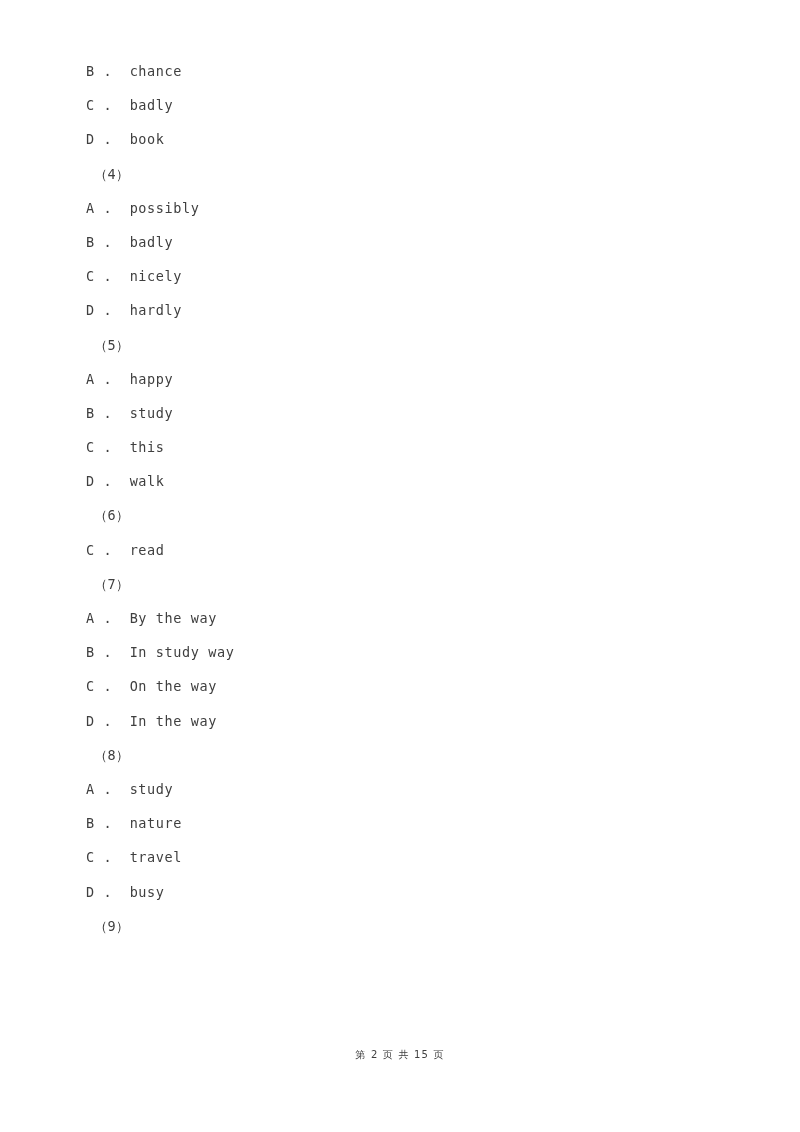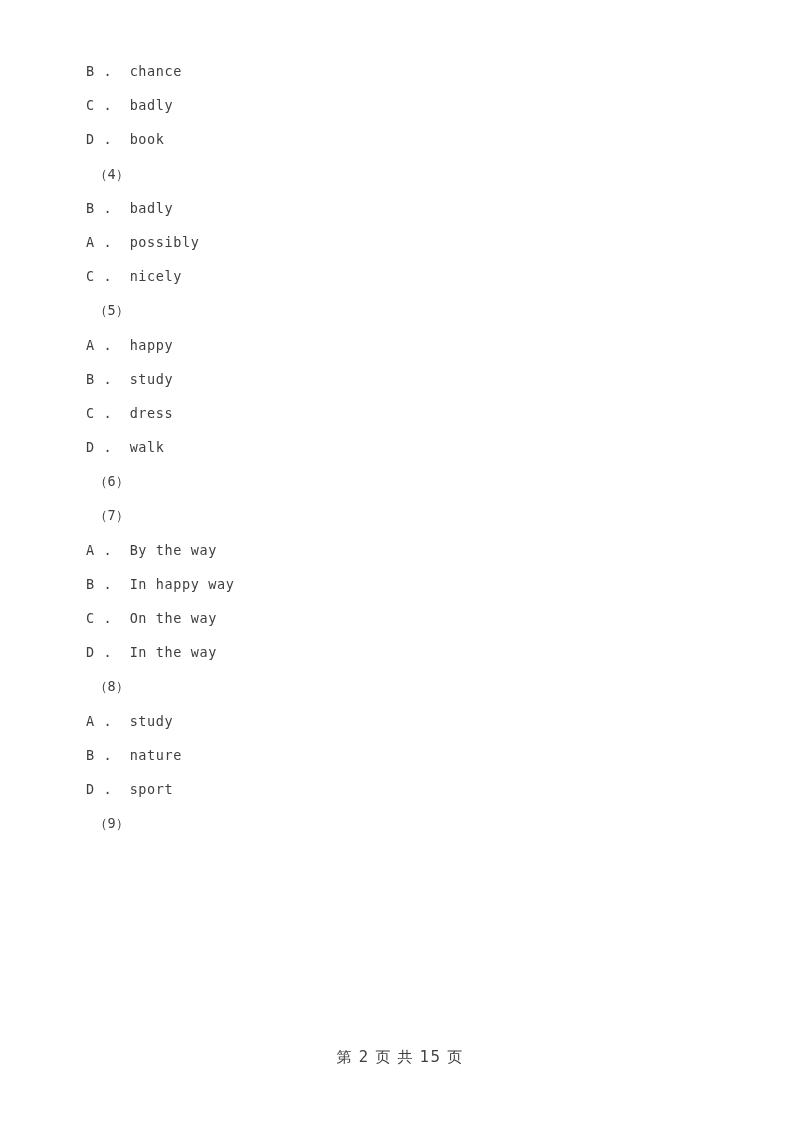--- a/index.html
+++ b/index.html
@@ -50,66 +50,69 @@
     font-size: 13.5px;
     letter-spacing: 0px;
   }
 
   .footer {
     position: absolute;
     left: 0;
     top: 1032px;
     width: 800px;
     text-align: center;
-    font-size: 15px;
+    font-size: 10px;
     letter-spacing: 1.2px;
     color: #3f3f3f;
     font-family: "DejaVu Sans", "Liberation Sans", sans-serif;
     white-space: pre;
   }
 </style>
 </head>
 <body>
 
 <div class="page">
 
   <div class="content">
 
     <div class="line option">B .  chance</div>
     <div class="line option">C .  badly</div>
     <div class="line option">D .  book</div>
 
     <div class="line qnum">（4）</div>
 
+    <div class="line option">A .  possibly</div>
     <div class="line option">B .  badly</div>
-    <div class="line option">A .  possibly</div>
     <div class="line option">C .  nicely</div>
+    <div class="line option">D .  hardly</div>
 
     <div class="line qnum">（5）</div>
 
     <div class="line option">A .  happy</div>
     <div class="line option">B .  study</div>
-    <div class="line option">C .  dress</div>
+    <div class="line option">C .  this</div>
     <div class="line option">D .  walk</div>
 
     <div class="line qnum">（6）</div>
 
+    <div class="line option">C .  read</div>
 
     <div class="line qnum">（7）</div>
 
     <div class="line option">A .  By the way</div>
-    <div class="line option">B .  In happy way</div>
+    <div class="line option">B .  In study way</div>
     <div class="line option">C .  On the way</div>
     <div class="line option">D .  In the way</div>
 
     <div class="line qnum">（8）</div>
 
     <div class="line option">A .  study</div>
     <div class="line option">B .  nature</div>
-    <div class="line option">D .  sport</div>
+    <div class="line option">C .  travel</div>
+    <div class="line option">D .  busy</div>
 
     <div class="line qnum">（9）</div>
 
   </div>
 
   <div class="footer">第 2 页 共 15 页</div>
 
 </div>
 
 </body></html>

